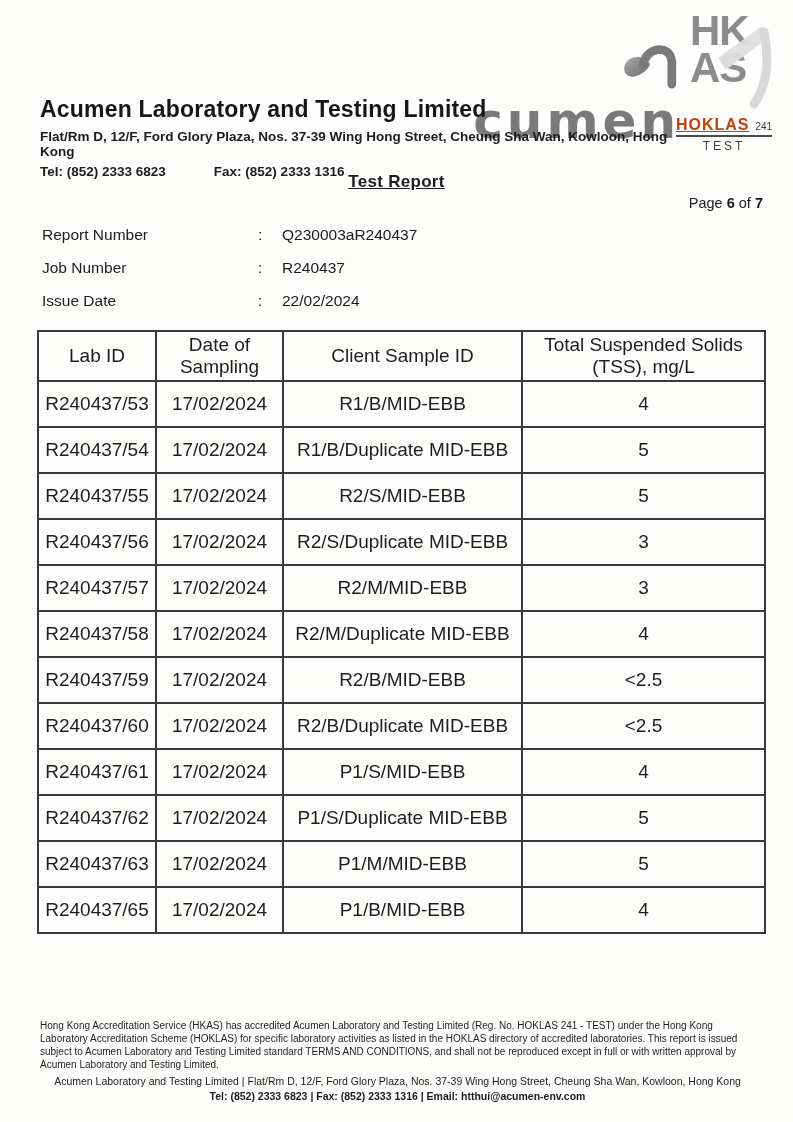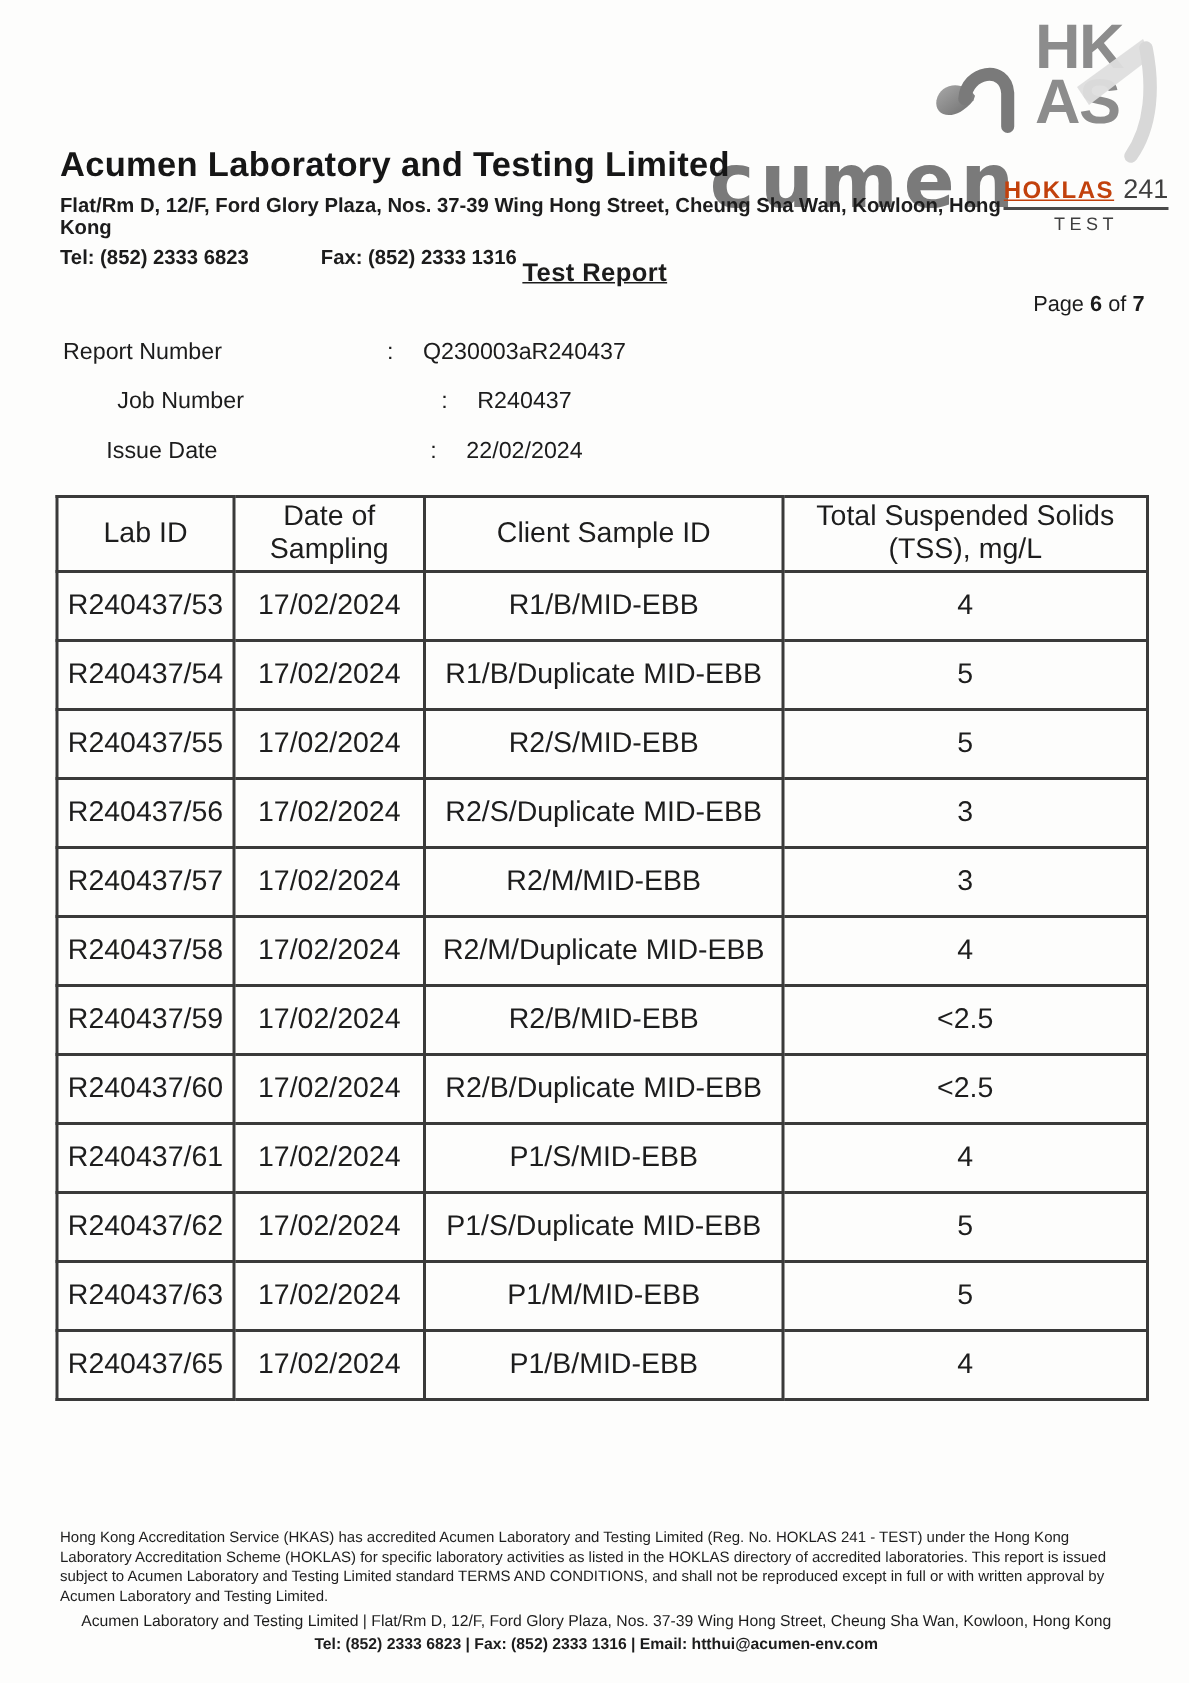--- a/index.html
+++ b/index.html
@@ -41,35 +41,35 @@
   .hkas-swoosh{position:absolute;left:0;top:0;}
   .hoklas-mark{margin-top:6px;display:inline-block;}
   .hoklas-top{
     display:flex;align-items:baseline;justify-content:center;gap:6px;
     border-bottom:2px solid #4a4a4a;padding-bottom:1px;
   }
   .hoklas-word{
     font-weight:bold;font-size:16px;letter-spacing:1px;color:#c2410c;
     text-decoration:underline;
   }
-  .hoklas-no{font-size:18px;color:#3f3f3f;}
+  .hoklas-no{font-size:10px;color:#3f3f3f;}
   .hoklas-type{font-size:12px;letter-spacing:3px;color:#3f3f3f;margin-top:2px;}
 
   
   .report-title{
     position:absolute;top:172px;left:0;width:100%;
     text-align:center;font-size:17px;font-weight:bold;
     text-decoration:underline;letter-spacing:.3px;
   }
   .page-num{position:absolute;top:195px;right:30px;font-size:14.5px;}
   .page-num .n{font-weight:bold;}
 
   
   .report-info{position:absolute;top:226px;left:42px;font-size:15.5px;}
-  .info-row{display:flex;margin-bottom:15px;justify-content:center;}
+  .info-row{display:flex;margin-bottom:15px;}
   .info-label{width:216px;}
   .info-sep{width:24px;}
   .info-value{}
 
   
   table.results{
     position:absolute;top:330px;left:37px;
     width:727px;border-collapse:collapse;
     font-size:19px;color:#1d1d1d;
     table-layout:fixed;

